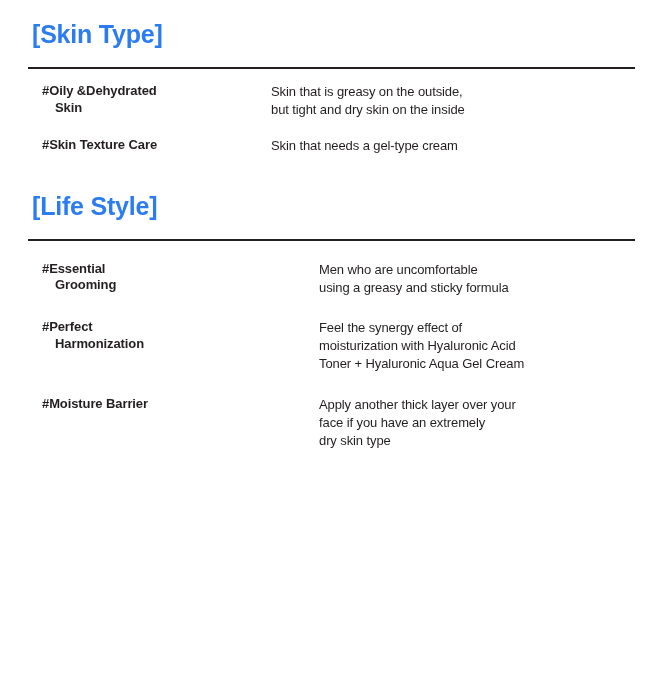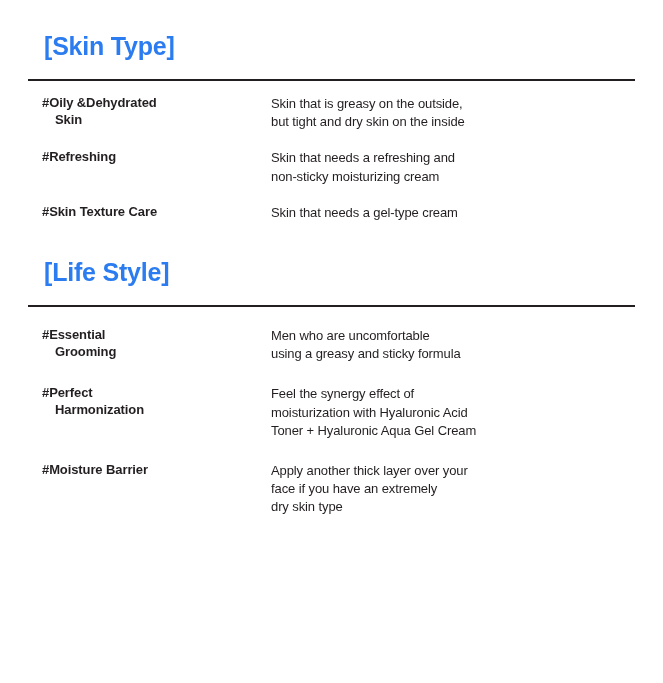--- a/index.html
+++ b/index.html
@@ -22,21 +22,21 @@
     padding: 0 28px;
   }
   .section {
     margin: 0;
   }
   .section-title {
     color: #2b7cf0;
     font-size: 25px;
     font-weight: bold;
     letter-spacing: -0.2px;
-    margin: 16px;
+    margin: 4px;
     padding: 0;
   }
   .section-1 .section-title { padding-top: 16px; }
   .section-2 .section-title { padding-top: 10px; }
   .rule {
     border: none;
     border-top: 2px solid #231f20;
     margin: 18px 0 0 0;
     width: 100%;
   }
@@ -66,21 +66,21 @@
   }
   .desc {
     flex: 1 1 auto;
     font-size: 13px;
     line-height: 1.40;
     color: #231f20;
     letter-spacing: -0.1px;
   }
   .desc .line { display: block; }
   .section-2 .rows { margin-top: 20px; }
-  .section-2 .row { margin-bottom: 22px; }
+  .section-2 .row { margin-bottom: 22px; gap: 48px; }
   .section-2 .section-title { margin-top: 26px; }
 </style>
 </head>
 <body>
 
 <div class="page">
 
   <div class="section section-1">
     <h2 class="section-title">[Skin Type]</h2>
     <hr class="rule">
@@ -90,29 +90,20 @@
         <div class="tag">
           <span>#Oily &amp;Dehydrated</span>
           <span class="ind">Skin</span>
         </div>
         <div class="desc">
           <span class="line">Skin that is greasy on the outside,</span>
           <span class="line">but tight and dry skin on the inside</span>
         </div>
       </div>
 
-      <div class="row">
-        <div class="tag">
-          <span>#Refreshing</span>
-        </div>
-        <div class="desc">
-          <span class="line">Skin that needs a refreshing and</span>
-          <span class="line">non-sticky moisturizing cream</span>
-        </div>
-      </div>
 
       <div class="row">
         <div class="tag">
           <span>#Skin Texture Care</span>
         </div>
         <div class="desc">
           <span class="line">Skin that needs a gel-type cream</span>
         </div>
       </div>
 

